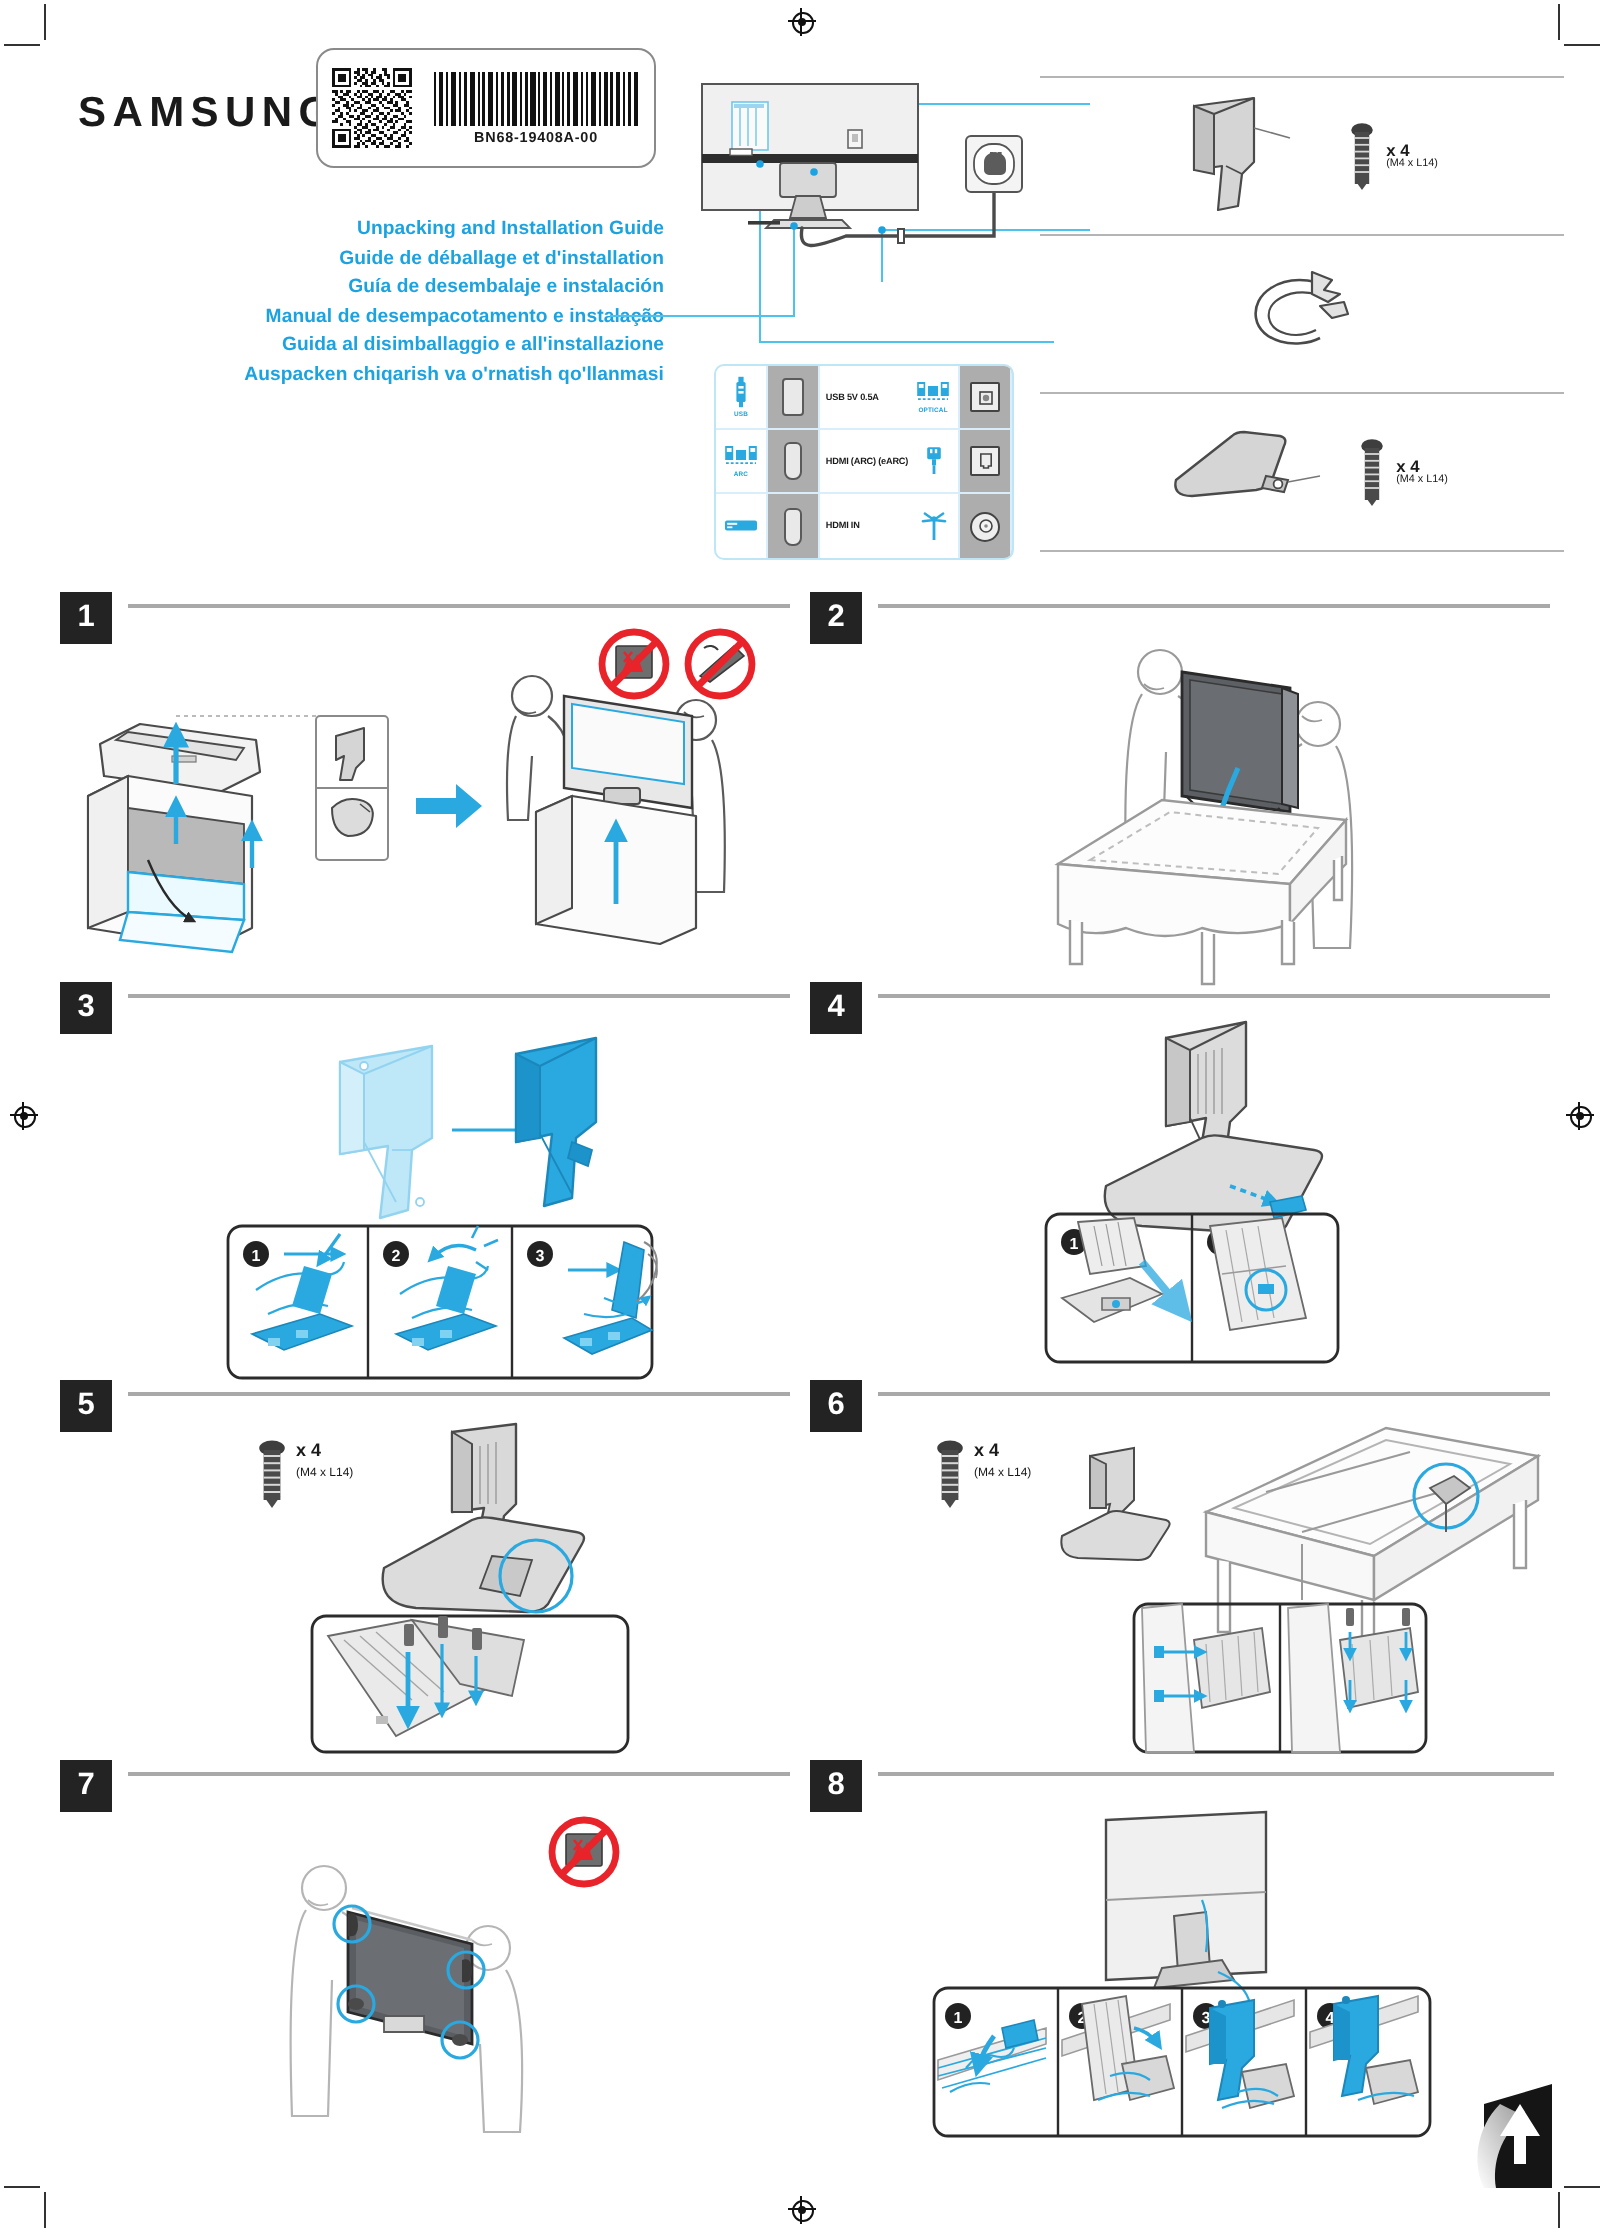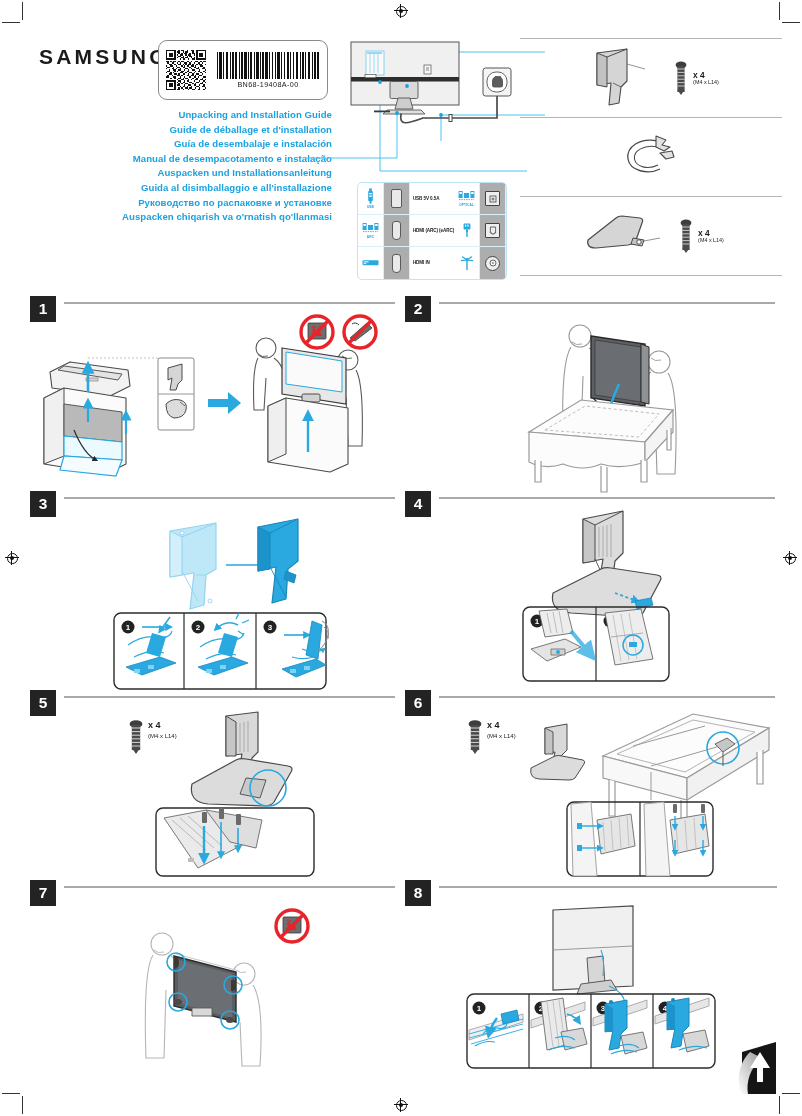--- a/index.html
+++ b/index.html
@@ -21,23 +21,23 @@
 
   
   .samsung-logo{
     position:absolute;left:39px;top:45px;
     font-size:21px;font-weight:bold;letter-spacing:3.2px;
     color:#1a1a1a;font-family:"Liberation Sans",sans-serif;
   }
 
   
   .barcode-label{
-    position:absolute;left:158px;top:40px;width:168px;height:58px;
+    position:absolute;left:158px;top:24px;width:168px;height:58px;
     border:1px solid #8a8a8a;border-radius:9px;background:#fff;
-    display:flex;align-items:center;justify-content:center;gap:10px;
+    display:flex;align-items:center;justify-content:center;gap:10px;font-weight:bold;
   }
   .qr{width:40px;height:40px;display:block;}
   .barcode-wrap{display:flex;flex-direction:column;align-items:center;gap:1px;}
   .barcode-bars{width:104px;height:27px;display:block;}
   .barcode-text{font-size:7.2px;letter-spacing:.4px;color:#1a1a1a;white-space:nowrap;}
 
   
   .lang-list{
     position:absolute;left:0;top:108px;width:332px;
     text-align:right;
@@ -395,23 +395,21 @@
       </svg>
       <div class="barcode-text">BN68-19408A-00</div>
     </div>
   </div>
 
   <div class="lang-list">
     <div>Unpacking and Installation Guide</div>
     <div>Guide de déballage et d'installation</div>
     <div>Guía de desembalaje e instalación</div>
     <div>Manual de desempacotamento e instalação</div>
-    <div>Auspacken und Installationsanleitung</div>
     <div>Guida al disimballaggio e all'installazione</div>
-    <div>Руководство по распаковке и установке</div>
     <div>Auspacken chiqarish va o'rnatish qo'llanmasi</div>
   </div>
 
   <div class="tv-diagram">
     <svg viewBox="0 0 205 140" width="205" height="140">
 
       <g stroke="#4cc2f0" stroke-width="1" fill="none">
         <path d="M62 14 H200"></path>
         <path d="M62 14 V48"></path>
         <path d="M96 77 H200"></path>

